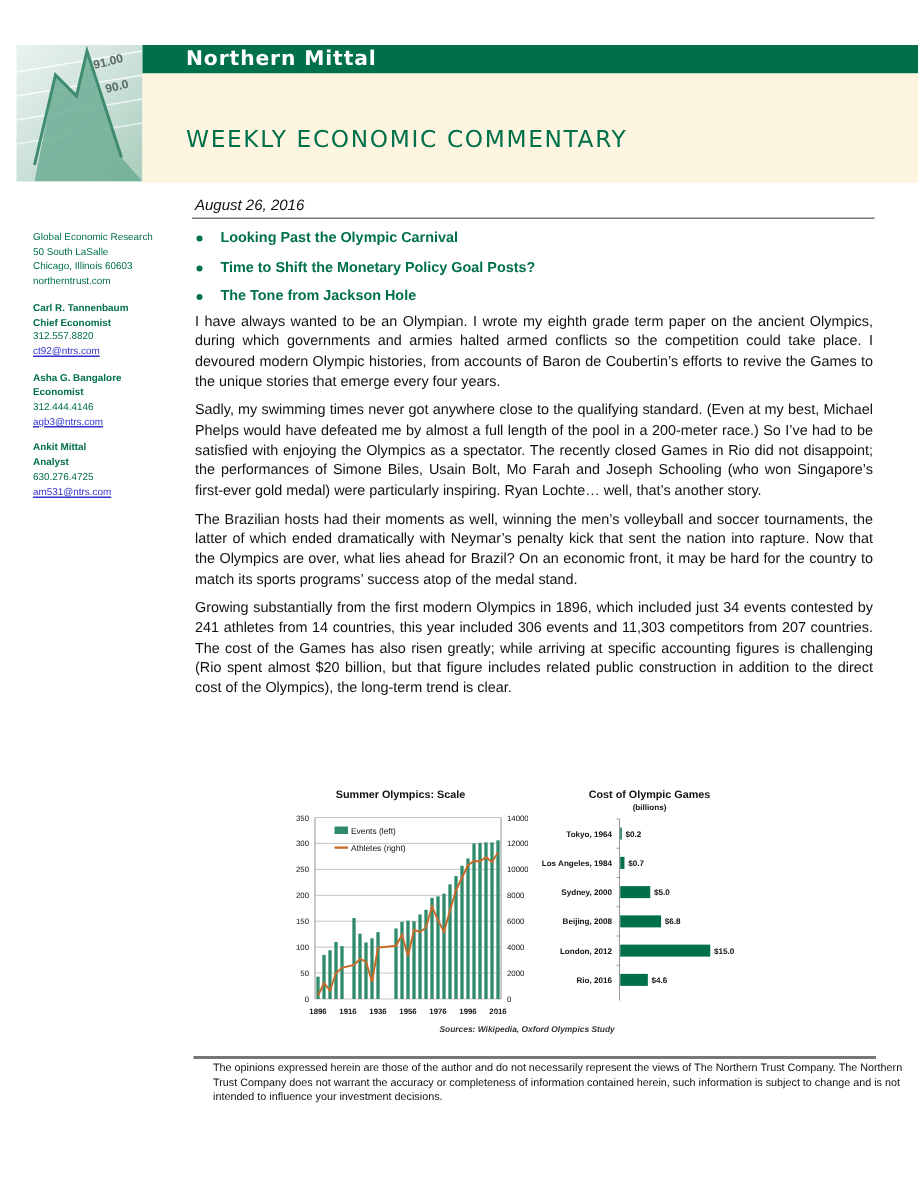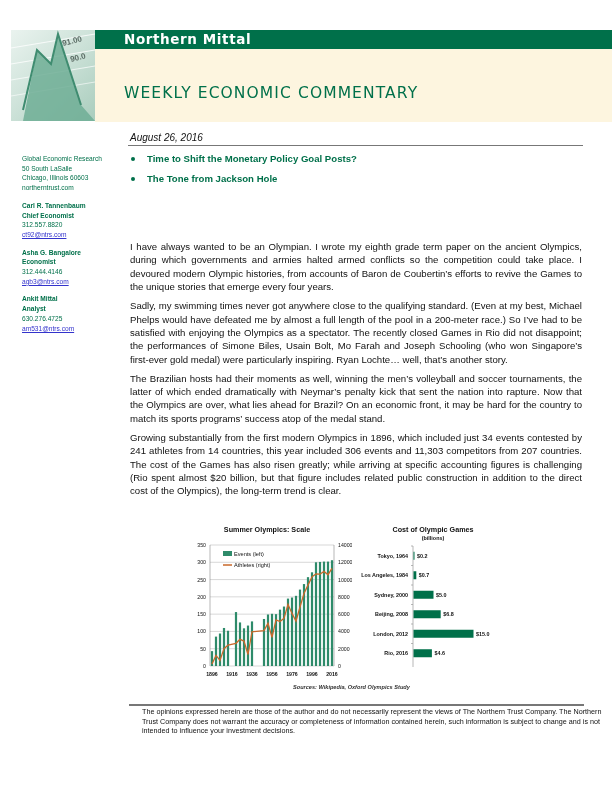--- a/index.html
+++ b/index.html
@@ -21,21 +21,21 @@
   .sidebar .email { color: #3333cc; text-decoration: underline; }
 
   
   .date { position: absolute; left: 130px; top: 132px; font-style: italic; font-size: 10px; color: #111; }
   .date-rule { position: absolute; left: 128px; top: 145px; width: 455px; height: 1px; background: #777; }
   .bullets { position: absolute; left: 130px; top: 152px; margin: 0; padding: 0; list-style: none; }
   .bullets li { position: relative; height: 19.5px; font-weight: bold; color: #00704a; font-size: 9.6px; padding-left: 17px; line-height: 13px; }
   .bullets li .dot { position: absolute; left: 1px; top: 5px; width: 4px; height: 4px; border-radius: 50%; background: #00704a; }
 
   
-  .body-text { position: absolute; left: 130px; top: 208px; width: 452px; font-size: 9.6px; line-height: 13.4px; text-align: justify; color: #111; margin-top: 32px; }
+  .body-text { position: absolute; left: 130px; top: 208px; width: 452px; font-size: 9.6px; line-height: 13.4px; text-align: justify; color: #111; }
   .body-text p { margin: 0 0 5.5px 0; }
 
   
   .chart { position: absolute; }
   .chart svg text { font-family: "Liberation Sans", sans-serif; }
   .source { position: absolute; left: 293px; top: 684px; font-size: 5.6px; font-style: italic; font-weight: bold; color: #333; }
 
   
   .foot-rule { position: absolute; left: 129px; top: 704px; width: 455px; height: 1.5px; background: #777; }
   .foot-text { position: absolute; left: 130px; top: 707px; width: 460px; font-size: 7.2px; line-height: 9.6px; color: #111; font-family: "Liberation Sans", sans-serif; margin-left: 12px; }
@@ -84,20 +84,21 @@
     <div class="role">Analyst</div>
     <div class="phone">630.276.4725</div>
     <div class="email">am531@ntrs.com</div>
   </div>
 </div>
 
 <div class="date">August 26, 2016</div>
 <div class="date-rule"></div>
 
 <ul class="bullets">
+  <li><span class="dot"></span><span>Looking Past the Olympic Carnival</span></li>
   <li><span class="dot"></span><span>Time to Shift the Monetary Policy Goal Posts?</span></li>
   <li><span class="dot"></span><span>The Tone from Jackson Hole</span></li>
 </ul>
 
 <div class="body-text">
   <p>I have always wanted to be an Olympian. I wrote my eighth grade term paper on the ancient Olympics, during which governments and armies halted armed conflicts so the competition could take place. I devoured modern Olympic histories, from accounts of Baron de Coubertin’s efforts to revive the Games to the unique stories that emerge every four years.</p>
   <p>Sadly, my swimming times never got anywhere close to the qualifying standard. (Even at my best, Michael Phelps would have defeated me by almost a full length of the pool in a 200-meter race.)  So I’ve had to be satisfied with enjoying the Olympics as a spectator. The recently closed Games in Rio did not disappoint; the performances of Simone Biles, Usain Bolt, Mo Farah and Joseph Schooling (who won Singapore’s first-ever gold medal) were particularly inspiring. Ryan Lochte… well, that’s another story.</p>
   <p>The Brazilian hosts had their moments as well, winning the men’s volleyball and soccer tournaments, the latter of which ended dramatically with Neymar’s penalty kick that sent the nation into rapture. Now that the Olympics are over, what lies ahead for Brazil?  On an economic front, it may be hard for the country to match its sports programs’ success atop of the medal stand.</p>
   <p>Growing substantially from the first modern Olympics in 1896, which included just 34 events contested by 241 athletes from 14 countries, this year included 306 events and 11,303 competitors from 207 countries. The cost of the Games has also risen greatly; while arriving at specific accounting figures is challenging (Rio spent almost $20 billion, but that figure includes related public construction in addition to the direct cost of the Olympics), the long-term trend is clear.</p>
 </div>

